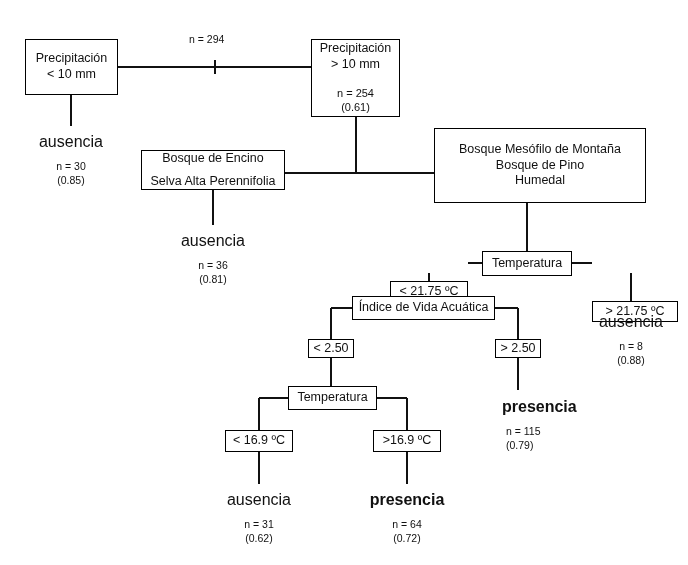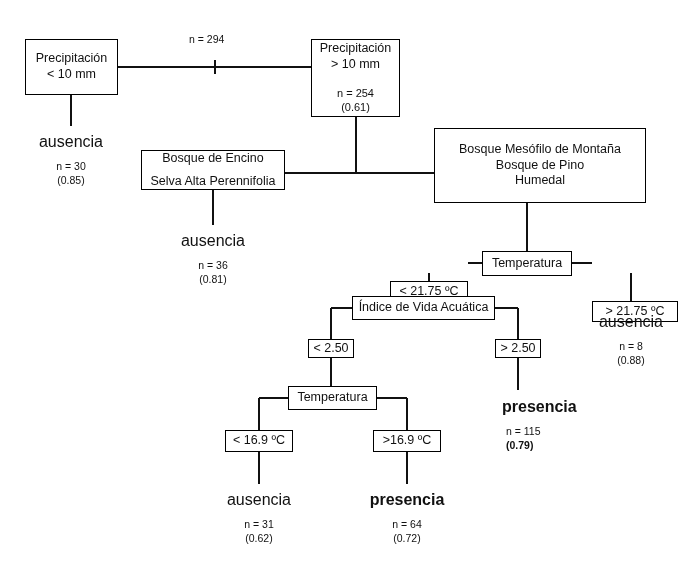--- a/index.html
+++ b/index.html
@@ -202,21 +202,21 @@
 
   <div class="leaf" style="left:581px; top:313px; width:100px;">
     <div class="verdict">ausencia</div>
     <div class="lstat">n = 8</div>
     <div class="lstat">(0.88)</div>
   </div>
 
   <div class="leaf" style="left:502px; top:398px; width:100px; text-align:left;">
     <div class="verdict bold">presencia</div>
     <div class="lstat" style="padding-left:4px;">n = 115</div>
-    <div class="lstat" style="padding-left:4px;font-weight:bold;">(0.79)</div>
+    <div class="lstat" style="padding-left:4px;">(0.79)</div>
   </div>
 
   <div class="leaf" style="left:209px; top:491px; width:100px;">
     <div class="verdict">ausencia</div>
     <div class="lstat">n = 31</div>
     <div class="lstat">(0.62)</div>
   </div>
 
   <div class="leaf" style="left:357px; top:491px; width:100px;">
     <div class="verdict bold">presencia</div>

